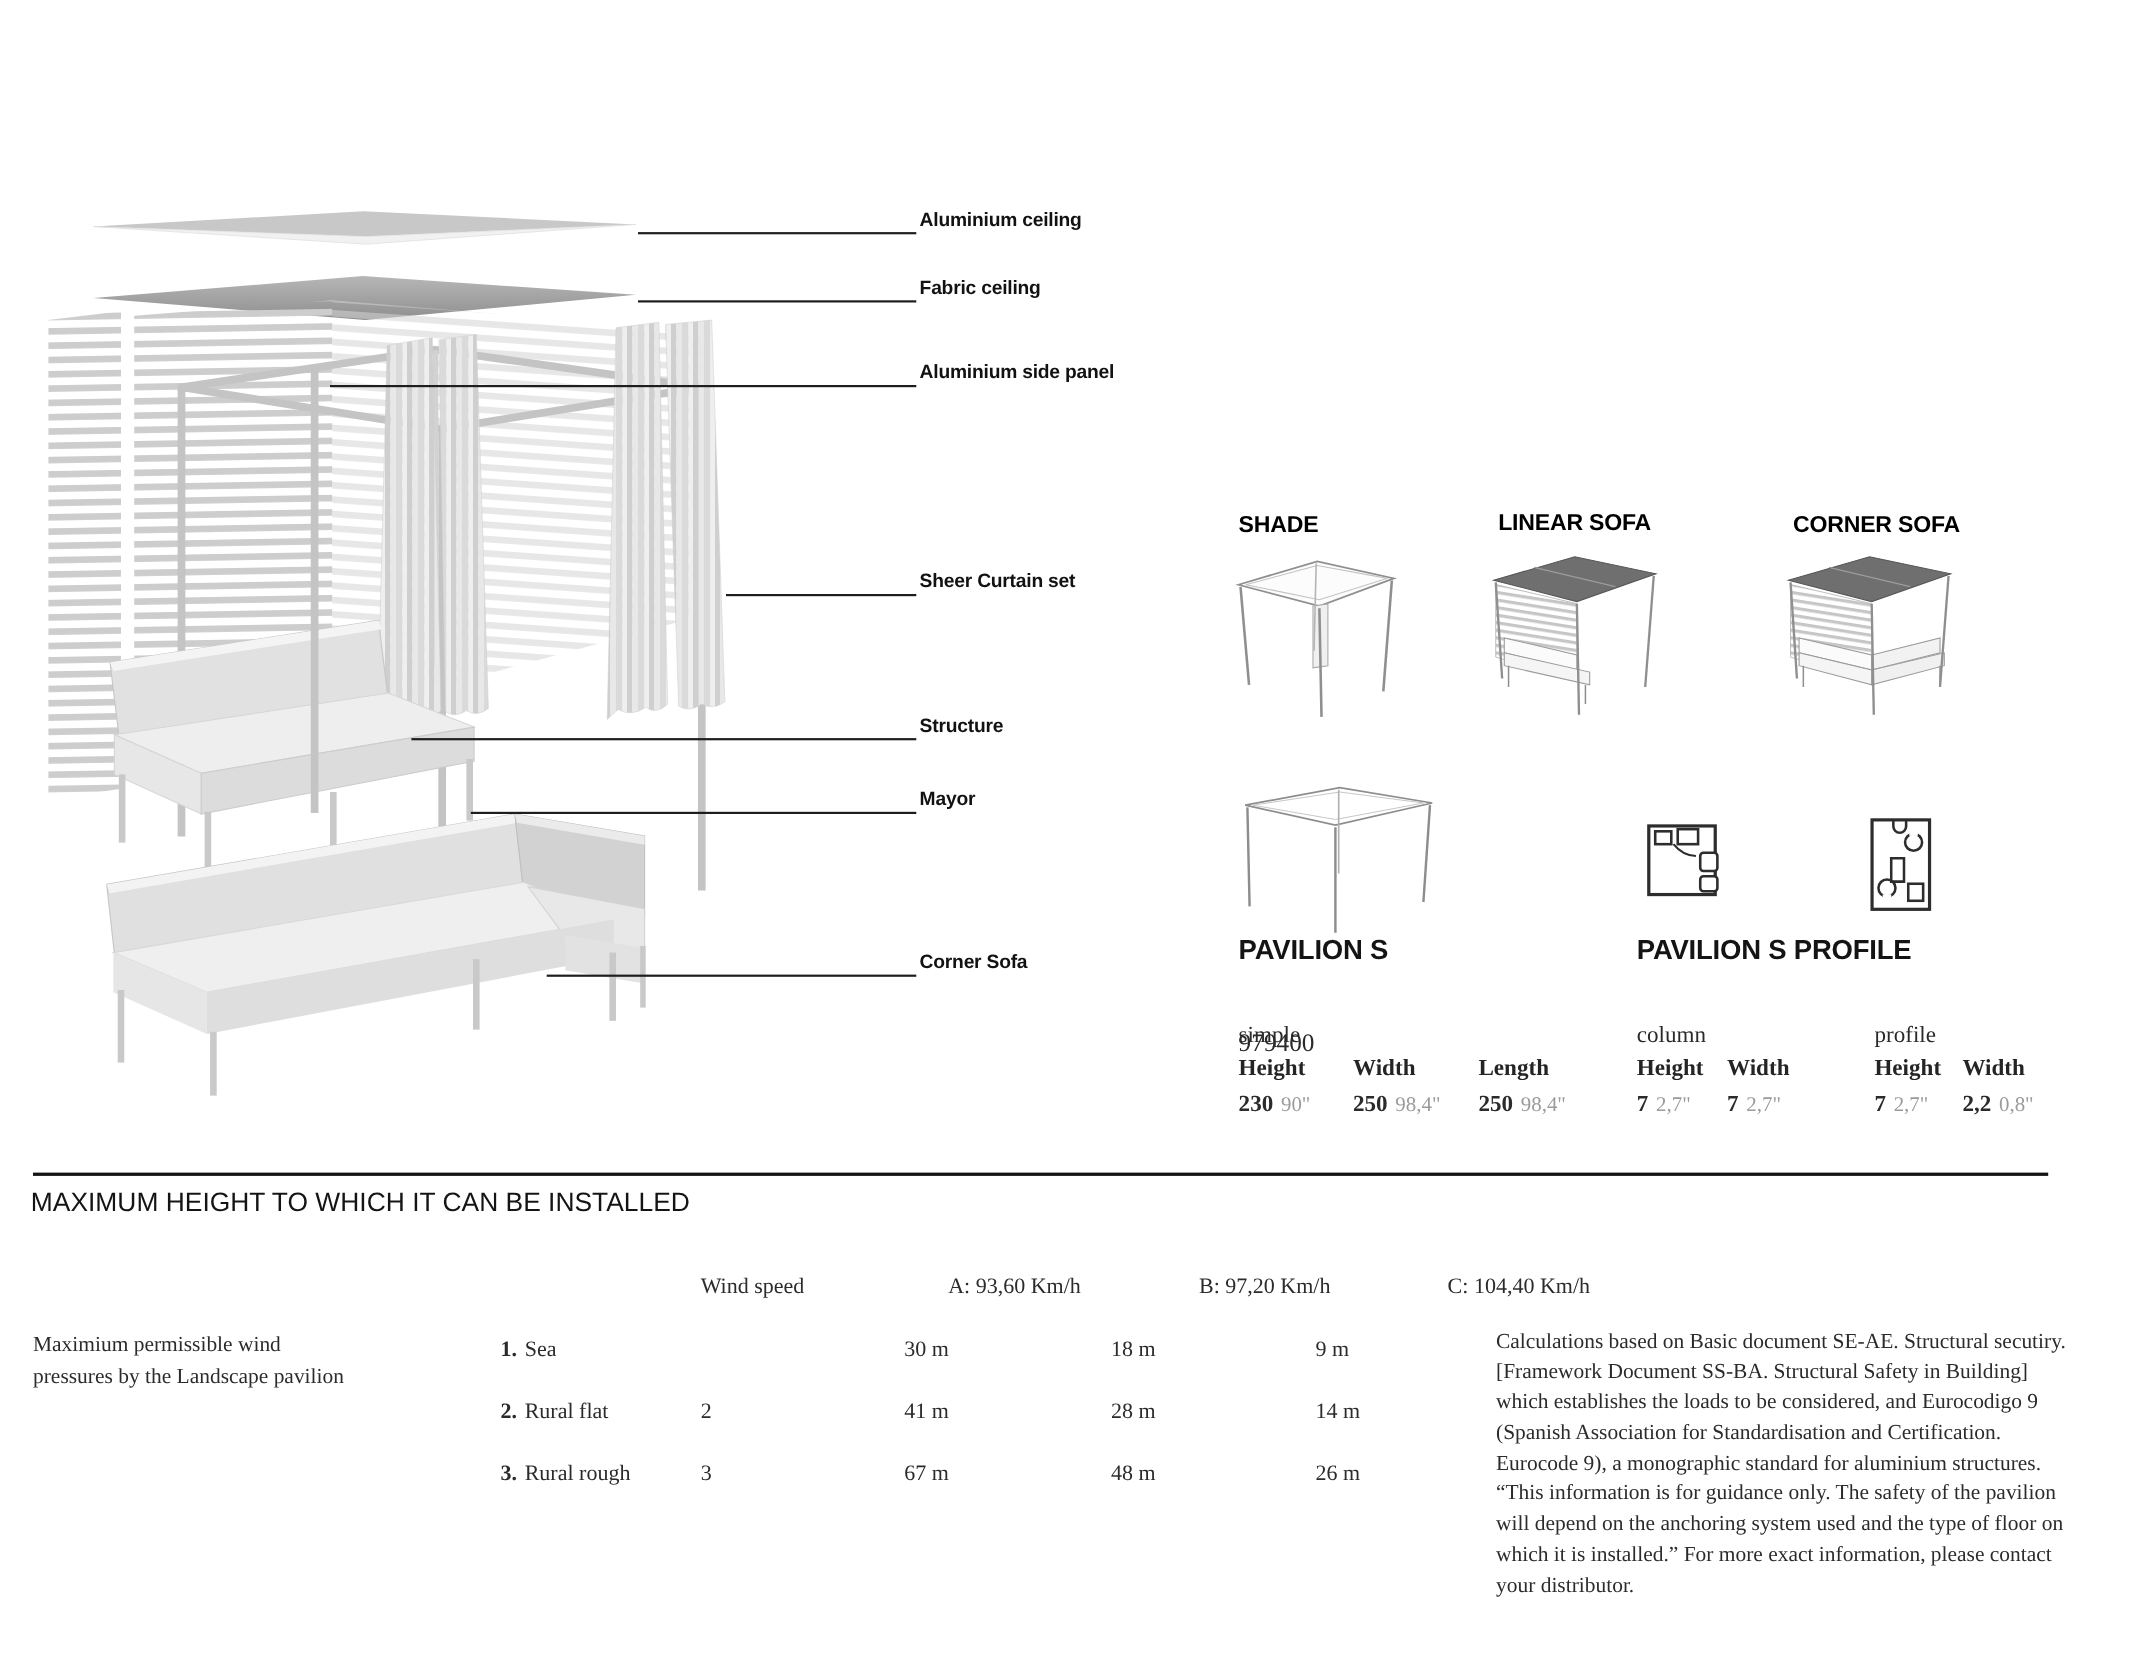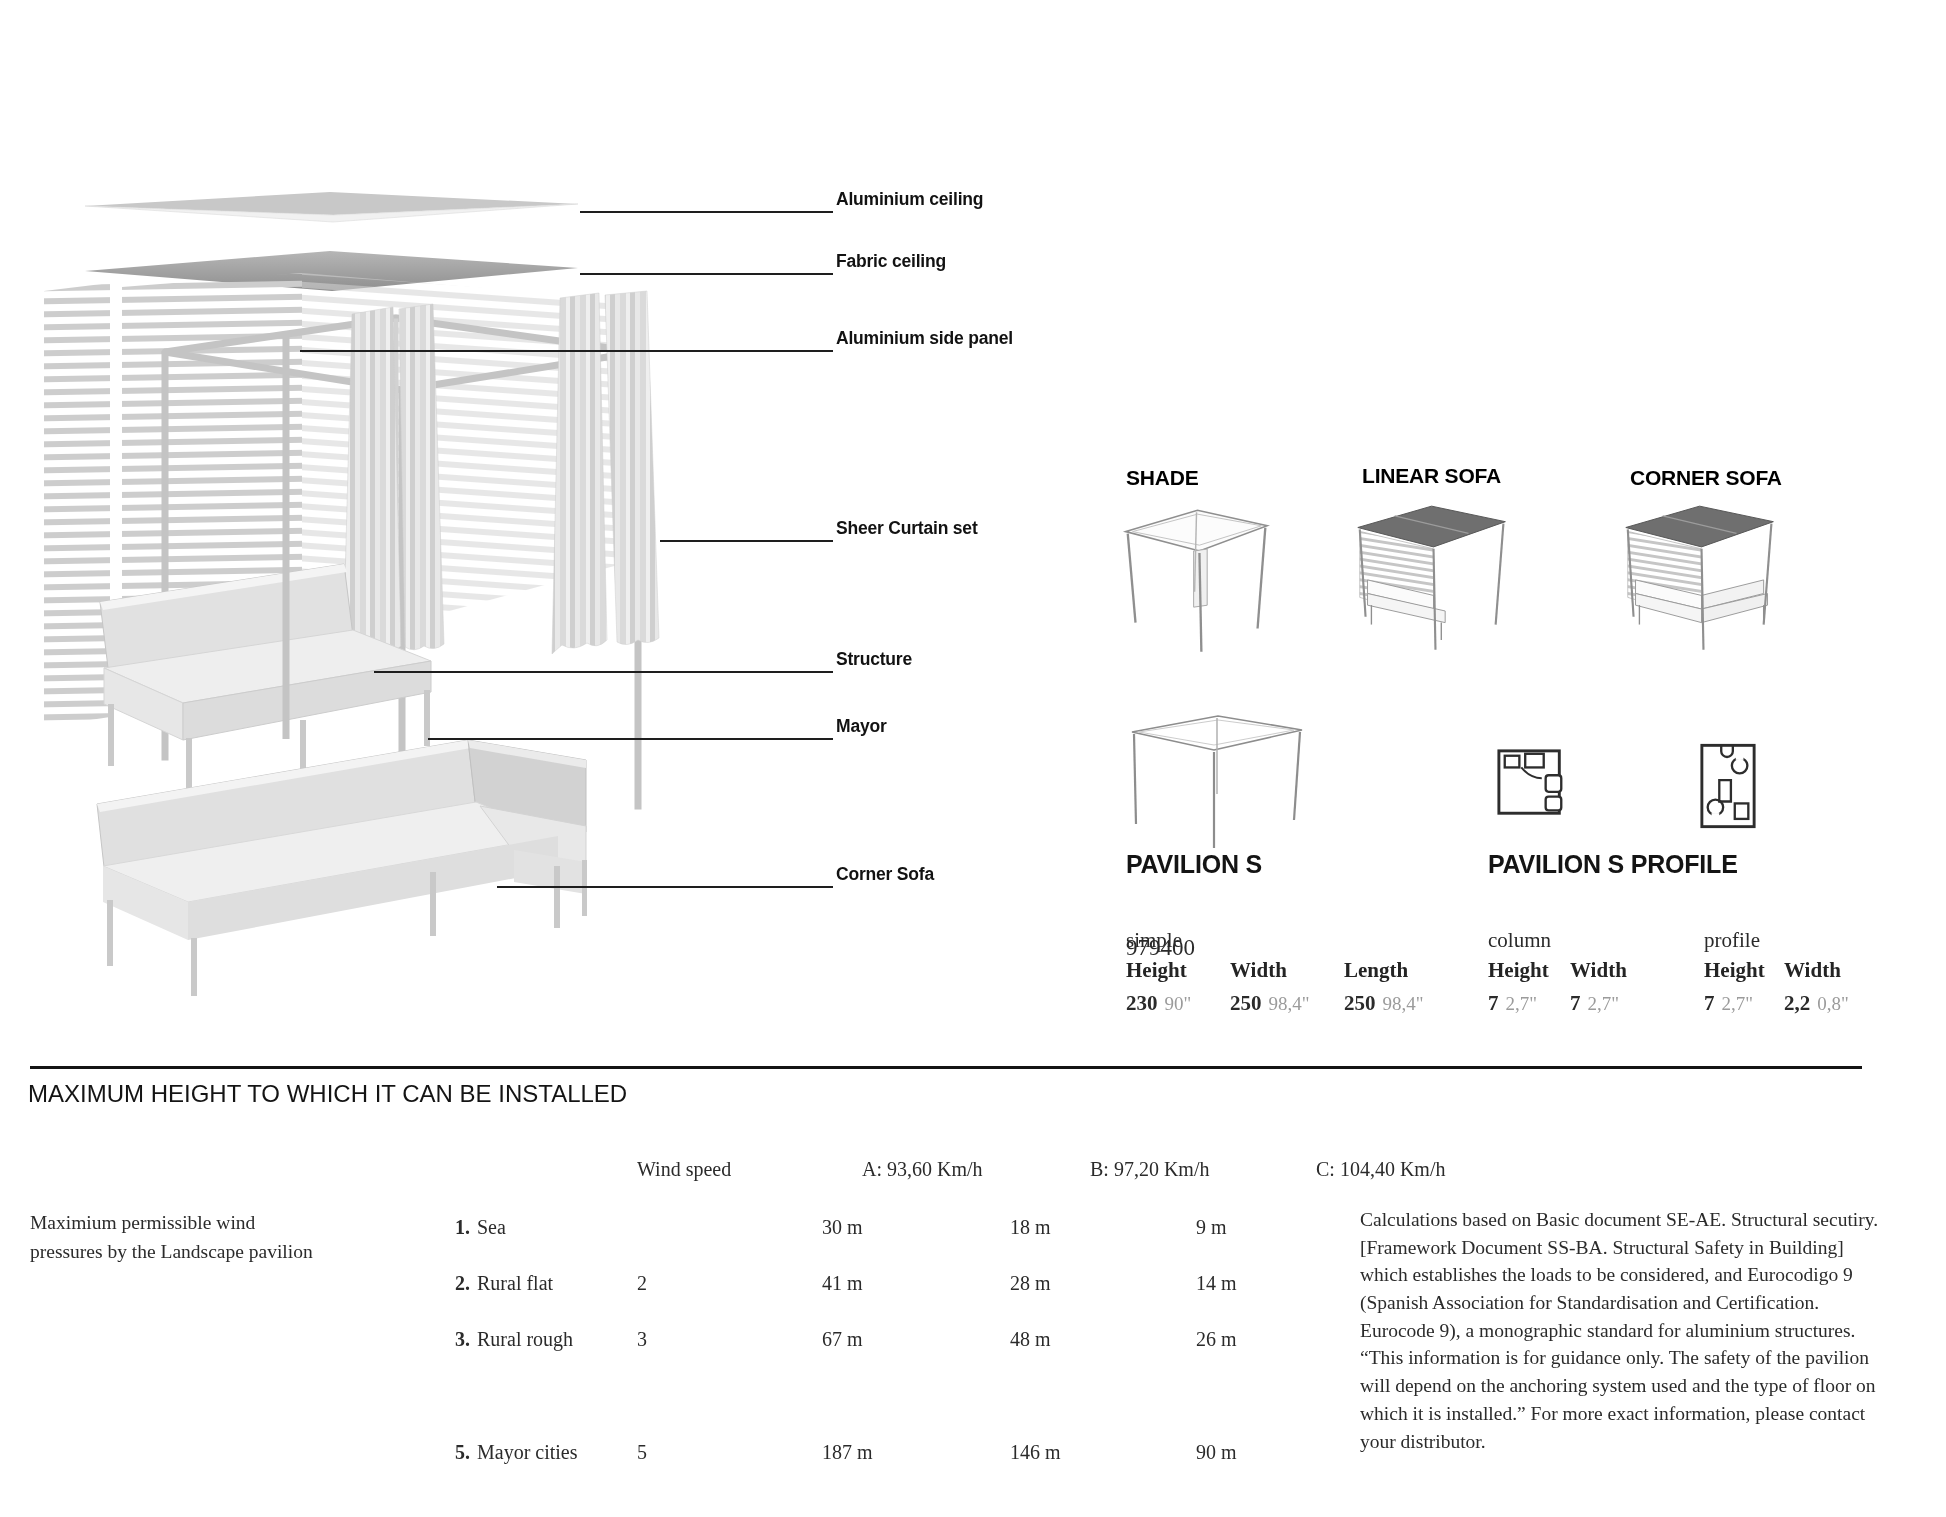--- a/index.html
+++ b/index.html
@@ -303,23 +303,16 @@
     <span class="t-b">28 m</span>
     <span class="t-c">14 m</span>
   </div>
   <div class="trow" style="top:1328px">
     <span class="t-terrain"><span class="rownum">3.</span><span>Rural rough</span></span>
     <span class="t-wind">3</span>
     <span class="t-a">67 m</span>
     <span class="t-b">48 m</span>
     <span class="t-c">26 m</span>
   </div>
-  <div class="trow" style="top:1441px">
-    <span class="t-terrain"><span class="rownum">5.</span><span>Mayor cities</span></span>
-    <span class="t-wind">5</span>
-    <span class="t-a">187 m</span>
-    <span class="t-b">146 m</span>
-    <span class="t-c">90 m</span>
-  </div>
 
   <div class="disclaimer">Calculations based on Basic document SE-AE. Structural secutiry. [Framework Document SS-BA. Structural Safety in Building] which establishes the loads to be considered, and Eurocodigo 9 (Spanish Association for Standardisation and Certification. Eurocode 9), a monographic standard for aluminium structures. “This information is for guidance only. The safety of the pavilion will depend on the anchoring system used and the type of floor on which it is installed.” For more exact information, please contact your distributor.</div>
 
 </div>
 
 </body></html>

